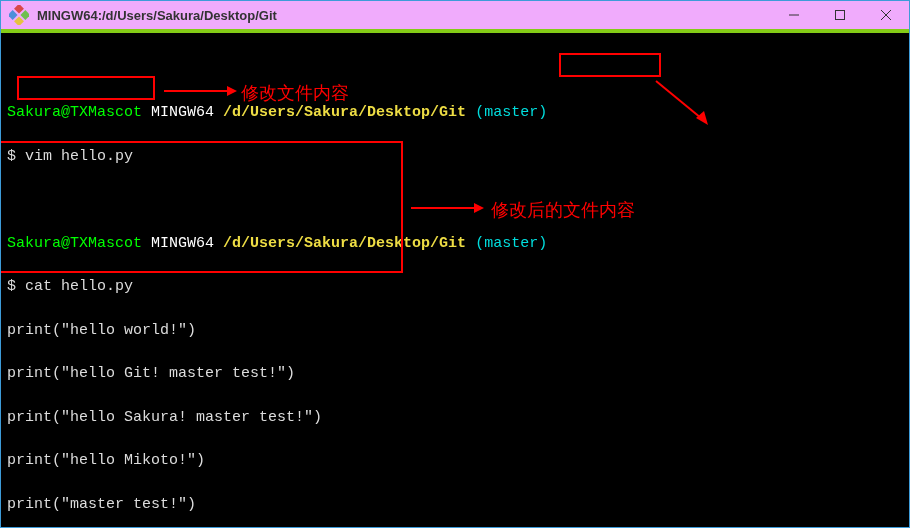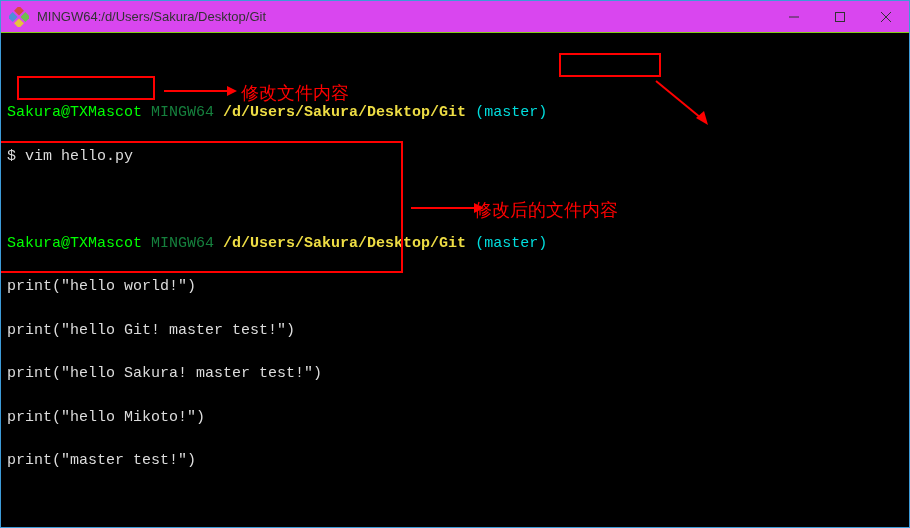--- a/index.html
+++ b/index.html
@@ -18,25 +18,26 @@
     .window {
       width: 910px;
       height: 528px;
       background: #fff;
       border: 1px solid #3d9bd8;
       display: flex;
       flex-direction: column;
     }
     .titlebar {
       height: 32px;
-      background: #d946ef;
+      background: #f0abfc;
       display: flex;
       align-items: center;
-      border-bottom: 1px solid #84cc16;
+      border-bottom: 4px solid #84cc16;
       flex-shrink: 0;
+      font-weight: bold;
     }
     .app-icon {
       width: 20px;
       height: 20px;
       margin-left: 8px;
       margin-right: 8px;
       position: relative;
     }
     .app-icon svg {
       width: 20px;
@@ -68,21 +69,21 @@
       background: #000;
       padding: 4px 6px;
       color: #c0c0c0;
       line-height: 1.45;
       position: relative;
       overflow: hidden;
       white-space: pre;
     }
     .ln { display: block; position: relative; }
     .user { color: #00ff00; }
-    .host { color: #15803d; }
+    .host { color: #ffffff; }
     .path { color: #eedd44; font-weight: bold; }
     .branch { color: #00dddd; }
     .white { color: #dcdcdc; }
     .annotation {
       color: #ff0000;
       font-family: SimSun, 'Songti SC', serif;
       font-size: 18px;
       position: absolute;
       pointer-events: none;
     }
@@ -131,20 +132,21 @@
       </div>
     </div>
   </div>
 
   <div class="terminal">
 <span class="ln"> </span>
 <span class="ln"><span class="user sp">Sakura@TXMascot</span> <span class="host sp">MINGW64</span> <span class="path sp">/d/Users/Sakura/Desktop/Git</span> <span class="branch sp">(master)</span></span>
 <span class="ln"><span class="white sp">$</span> <span class="white sp">vim hello.py</span></span>
 <span class="ln"> </span>
 <span class="ln"><span class="user sp">Sakura@TXMascot</span> <span class="host sp">MINGW64</span> <span class="path sp">/d/Users/Sakura/Desktop/Git</span> <span class="branch sp">(master)</span></span>
+<span class="ln"><span class="white sp">$</span> <span class="white sp">cat hello.py</span></span>
 <span class="ln white">print("hello world!")</span>
 <span class="ln white">print("hello Git! master test!")</span>
 <span class="ln white">print("hello Sakura! master test!")</span>
 <span class="ln white">print("hello Mikoto!")</span>
 <span class="ln white">print("master test!")</span>
 
 
 
 
 
@@ -169,15 +171,15 @@
       <line x1="10" y1="8" x2="55" y2="45" stroke="#ff0000" stroke-width="2"></line>
       <polygon points="50,45 62,52 58,38" fill="#ff0000"></polygon>
     </svg>
     <svg class="arrow" style="left:405px; top:165px; width:80px; height:20px;">
       <line x1="5" y1="10" x2="68" y2="10" stroke="#ff0000" stroke-width="2"></line>
       <polygon points="68,5 78,10 68,15" fill="#ff0000"></polygon>
     </svg>
 
     
     <div class="annotation" style="left:240px; top:47px;">修改文件内容</div>
-    <div class="annotation" style="left:473px; top:164px;text-align:center;">修改后的文件内容</div>
+    <div class="annotation" style="left:490px; top:164px;text-align:center;">修改后的文件内容</div>
   </div>
 </div>
 
 </body></html>

